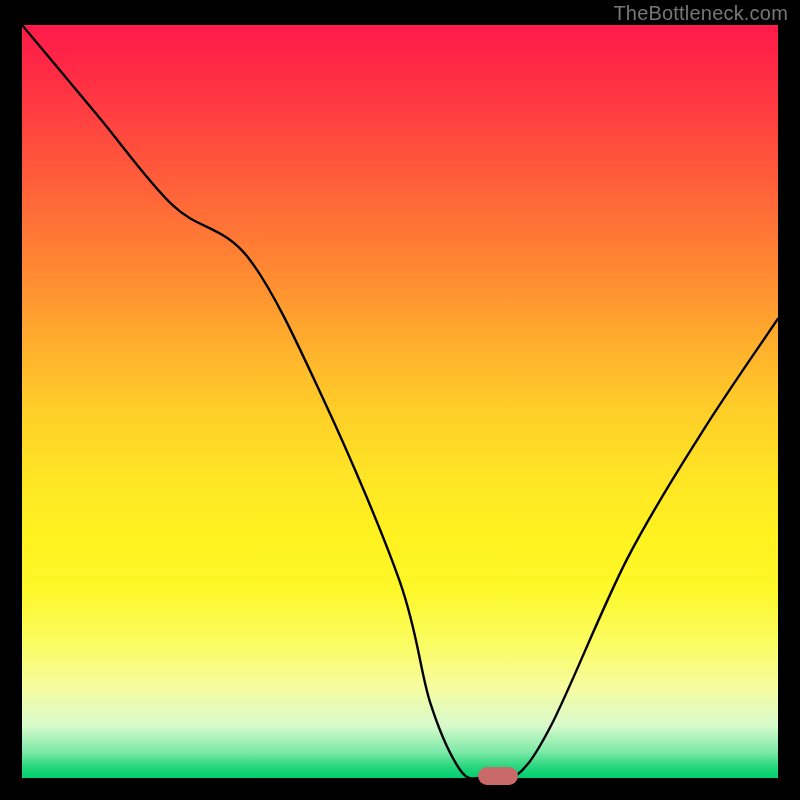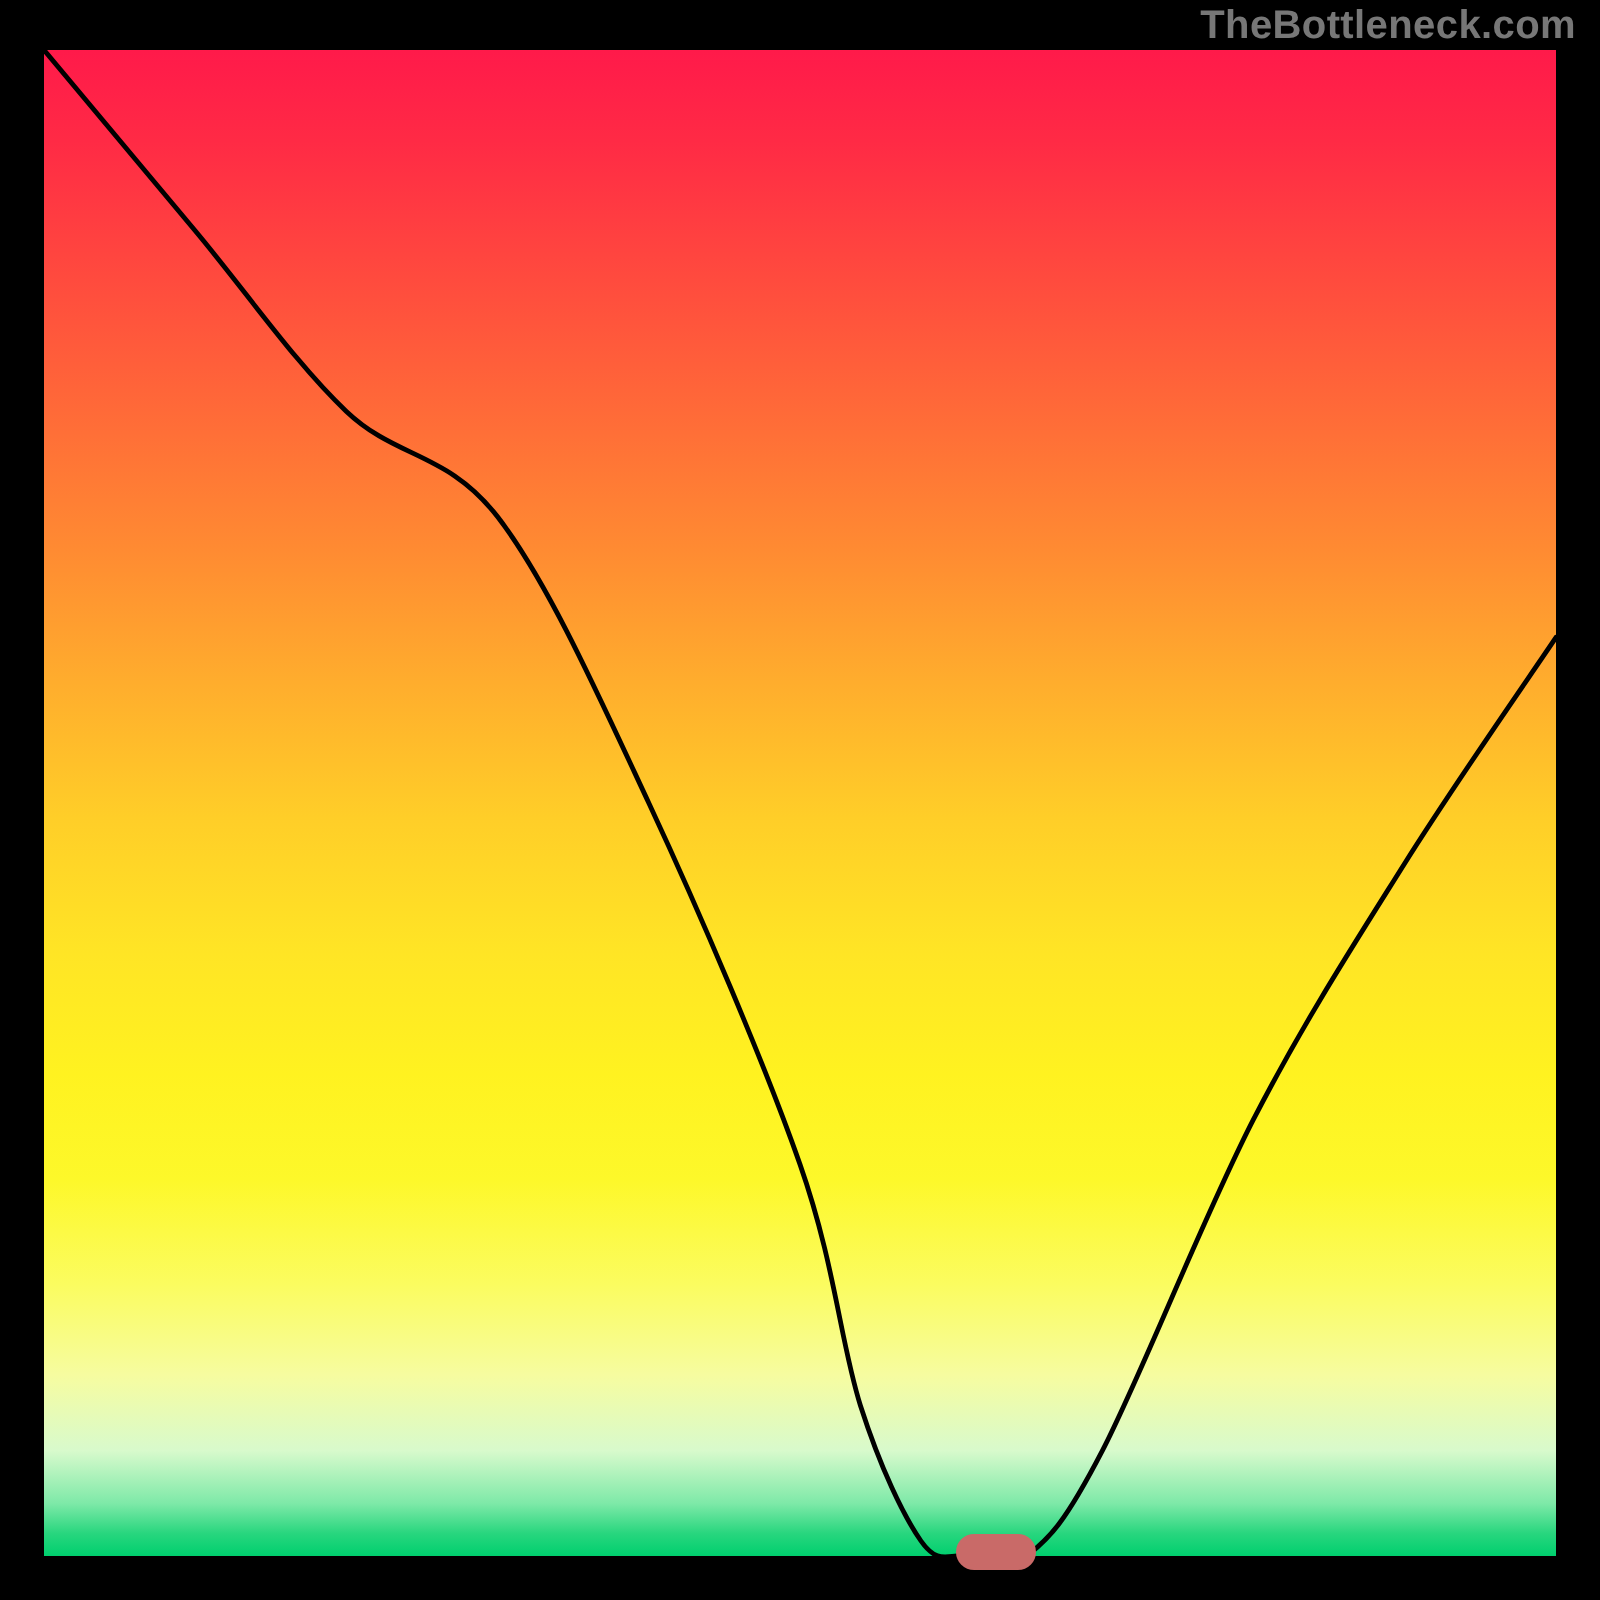--- a/index.html
+++ b/index.html
@@ -10,21 +10,21 @@
     position: relative;
     font-family: Arial, sans-serif;
     overflow: hidden;
   }
   .attribution {
     position: absolute;
     top: 2px;
     right: 12px;
     color: #777;
     font-size: 20px;
-    font-weight: 700;
+    font-weight: 400;
     letter-spacing: 0.2px;
     z-index: 10;
   }
   .plot-area {
     position: absolute;
     left: 22px;
     top: 25px;
     width: 756px;
     height: 753px;
   }

